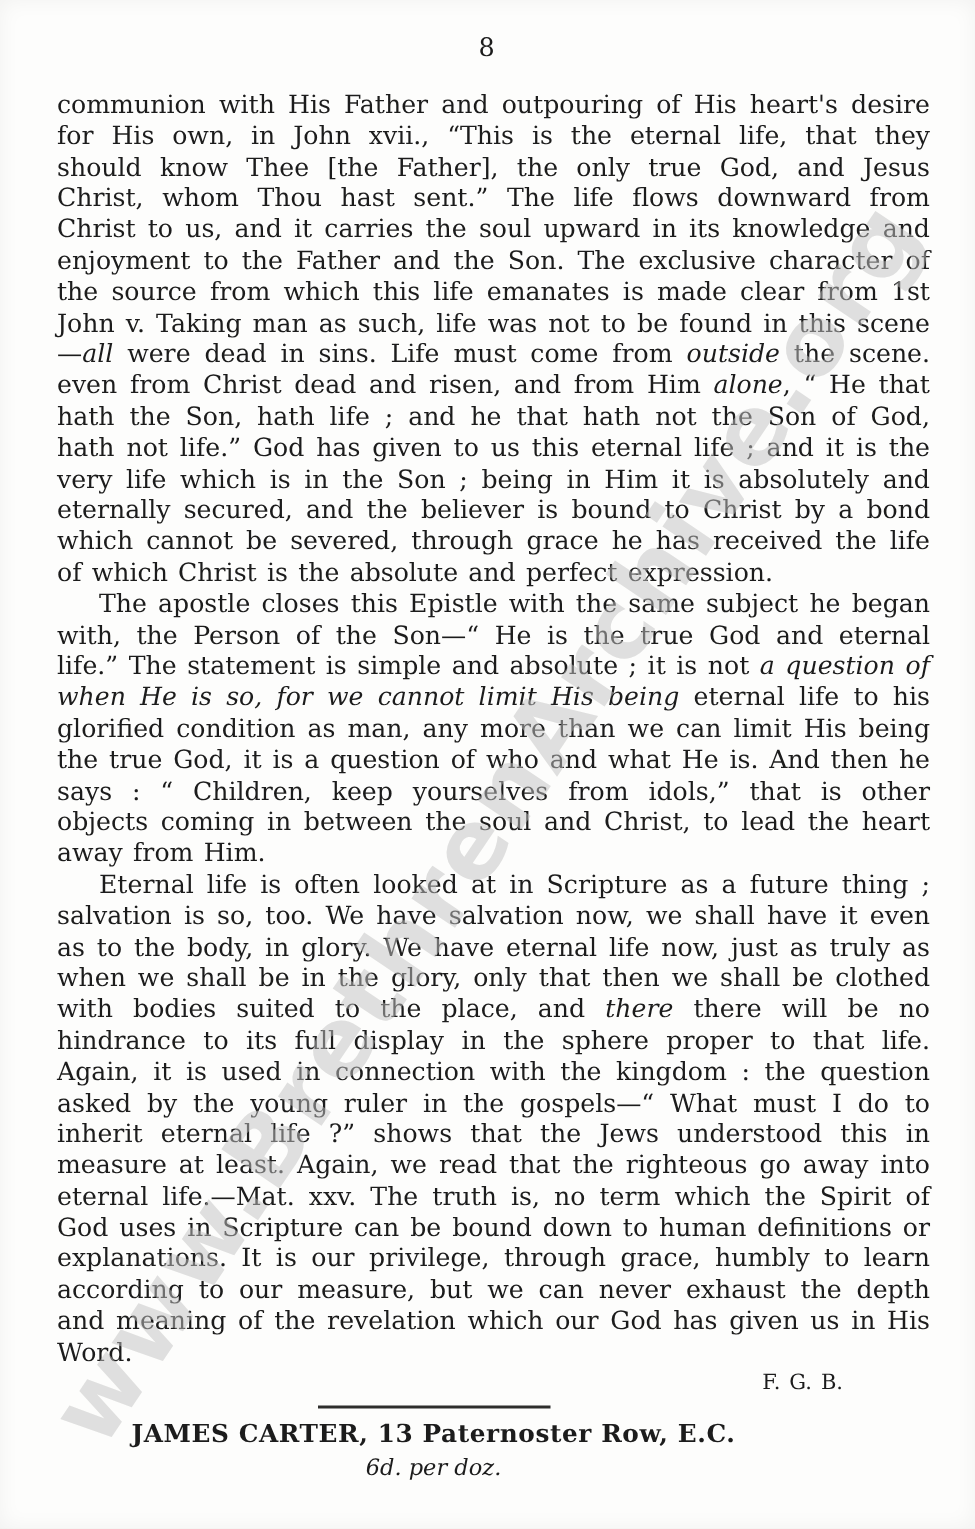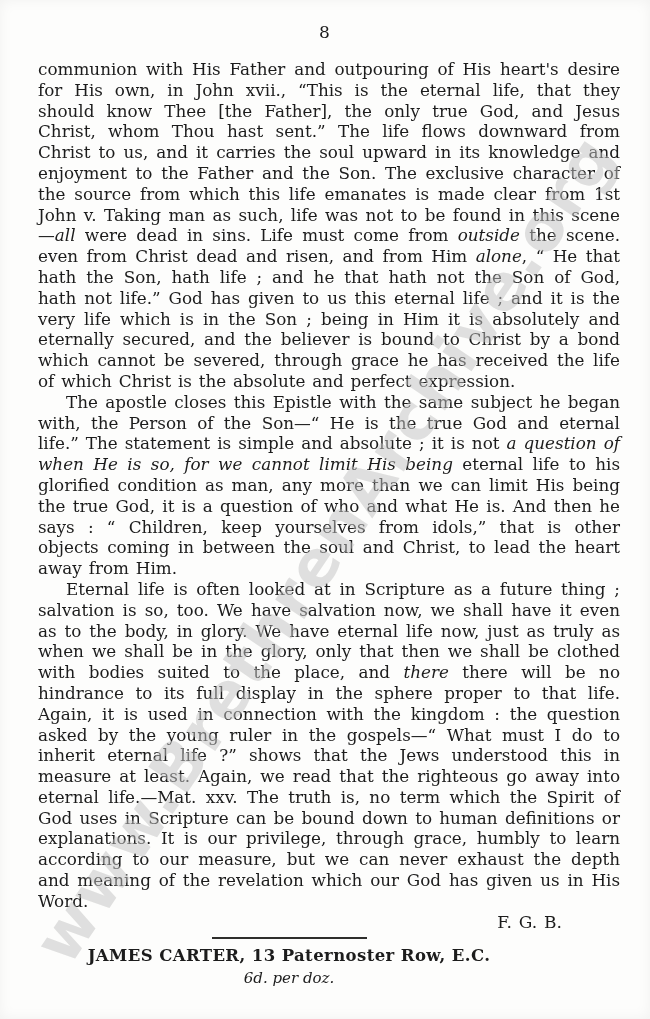--- a/index.html
+++ b/index.html
@@ -31,21 +31,21 @@
     text-align: justify;
     word-spacing: 1.5px;
   }
   .para { margin: 0; }
   .para.indent { text-indent: 28px; }
   .para em { font-style: italic; }
   .signature {
     text-align: right;
     padding-right: 58px;
     line-height: 20.8px;
-    font-size: 17px;
+    font-size: 14px;
   }
   .footer {
     position: relative;
     z-index: 1;
     margin-top: 5px;
     text-align: center;
     transform: translateX(-36px);
   }
   .rule {
     width: 155px; height: 2px;

